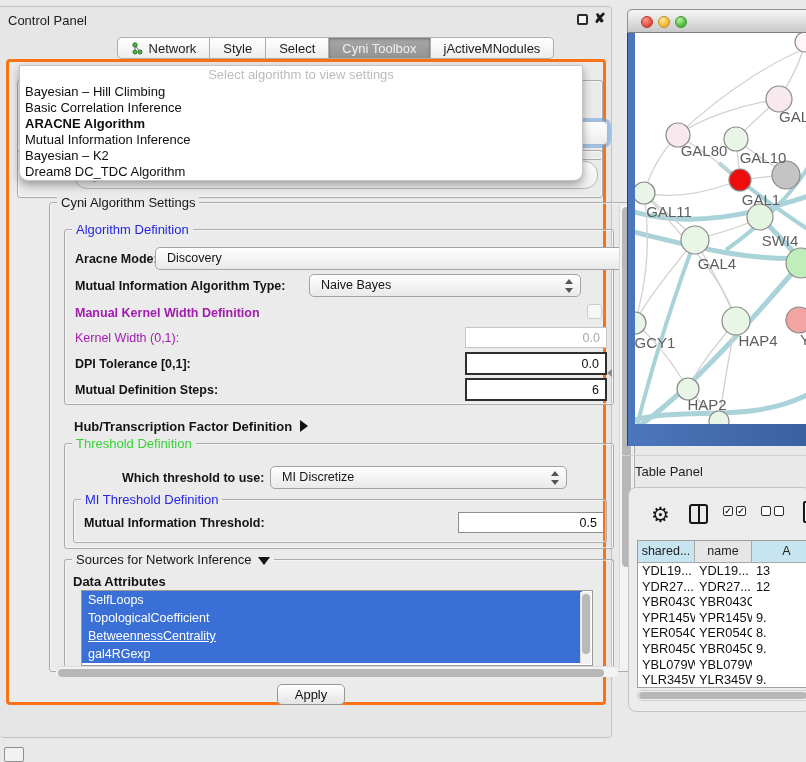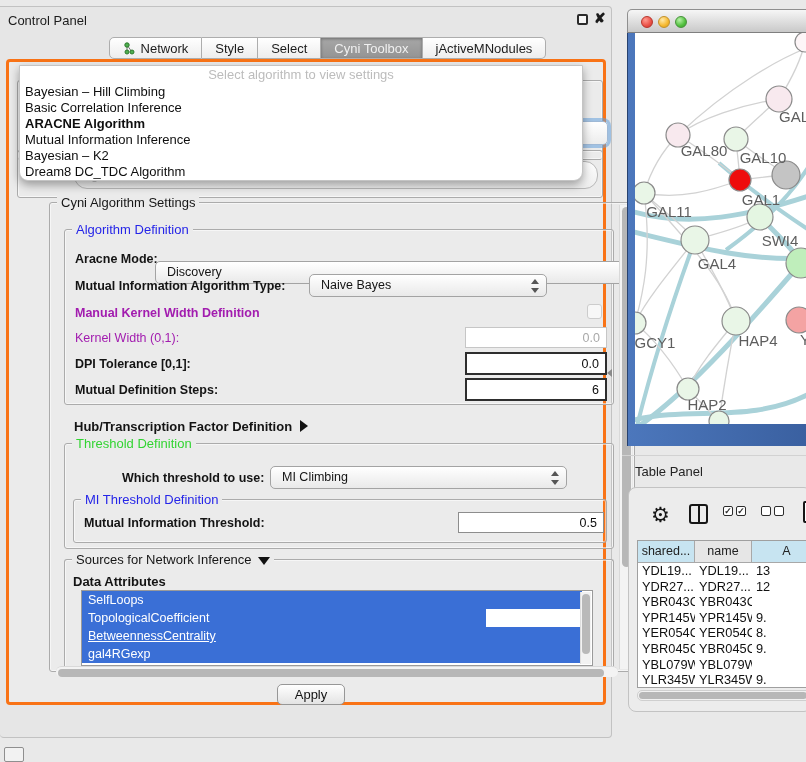--- a/index.html
+++ b/index.html
@@ -9,21 +9,21 @@
 
   
   .cp-window { position:absolute; left:0; top:6px; width:612px; height:732px;
     background:#e6e6e6; border:1px solid #c2c2c2; border-left:none; border-radius:0 4px 4px 4px; }
   .cp-titlebar { position:absolute; left:0; top:0; width:100%; height:26px; }
   .cp-title { position:absolute; left:8px; top:6px; font-size:13px; color:#1c1c1c; }
   .cp-float { position:absolute; left:577px; top:7px; width:11px; height:11px; border:2px solid #2a2a2a; border-radius:2px; background:#f5f5f5; }
   .cp-close { position:absolute; left:594px; top:3px; font-size:14px; font-weight:bold; color:#1a1a1a; }
 
   
-  .tabbar { position:absolute; top:30px; left:8px; width:612px; text-align:center; white-space:nowrap;padding-left:27px; }
+  .tabbar { position:absolute; top:30px; left:16px; width:612px; text-align:center; white-space:nowrap;padding-left:27px; }
   .tabbar.bottom { top:701px; }
   .tab { display:inline-block; vertical-align:top; height:22px; line-height:21px; padding:0 13px;
     font-size:13px; color:#1c1c1c; background:linear-gradient(#ffffff,#ededed);
     border:1px solid #adadad; border-left:none; position:relative; }
   .tab:first-child { border-left:1px solid #adadad; border-radius:5px 0 0 5px; }
   .tab:last-child { border-radius:0 5px 5px 0; }
   .tab.selected { background:linear-gradient(#a7a7a7,#949494); color:#f0f0f0;
     box-shadow:inset 0 1px 3px rgba(0,0,0,.35); }
   .tab .net-ico { display:inline-block; width:13px; height:13px; margin:4px 5px 0 0; vertical-align:top; }
 
@@ -181,30 +181,30 @@
           </div>
       </div>
 
       <div class="groupbox" style="left:8px; top:140px; width:586px; height:470px;margin-left:32px;">
         <span class="gb-title">Cyni Algorithm Settings</span>
 
         <div class="groupbox" style="left:14px; top:26px; width:550px; height:176px;">
           <span class="gb-title blue">Algorithm Definition</span>
 
           <span class="lbl" style="left:10px; top:22px;">Aracne Mode:</span>
-          <div class="combo" style="left:90px; top:31px; width:517px;">
+          <div class="combo" style="left:90px; top:17px; width:517px;">
             <span>Discovery</span>
             <span class="steppers">
                 <i class="up"></i>
                 <i class="dn"></i>
               </span>
           </div>
 
           <span class="lbl" style="left:10px; top:49px;">Mutual Information Algorithm Type:</span>
-          <div class="combo" style="left:244px; top:44px; width:238px;">
+          <div class="combo" style="left:244px; top:44px; width:272px;">
             <span>Naive Bayes</span>
             <span class="steppers">
                 <i class="up"></i>
                 <i class="dn"></i>
               </span>
           </div>
 
           <span class="lbl dis" style="left:10px; top:76px;">Manual Kernel Width Definition</span>
           <span class="chk" style="left:522px; top:74px;"></span>
 
@@ -220,21 +220,21 @@
 
         <span class="lbl" style="left:24px; top:216px; font-size:13px;">
           <span>Hub/Transcription Factor Definition</span><span class="tri-right"></span>
         </span>
 
         <div class="groupbox" style="left:14px; top:240px; width:550px; height:106px;">
           <span class="gb-title green">Threshold Definition</span>
 
           <span class="lbl" style="left:57px; top:27px;">Which threshold to use:</span>
           <div class="combo" style="left:205px; top:22px; width:297px;">
-            <span>MI Climbing</span>
+            <span>MI Discretize</span>
             <span class="steppers">
                 <i class="up"></i>
                 <i class="dn"></i>
               </span>
           </div>
 
           <div class="groupbox" style="left:8px; top:55px; width:534px; height:44px;">
             <span class="gb-title blue" style="background:#ebebeb;">MI Threshold Definition</span>
             <span class="lbl" style="left:10px; top:16px;">Mutual Information Threshold:</span>
             <input class="field norm" style="left: 384px; top: 12px; width: 146px;" value="0.5">
@@ -242,21 +242,21 @@
         </div>
 
         <div class="groupbox" style="left:14px; top:356px; width:550px; height:108px; border-bottom:none; border-radius:3px 3px 0 0;">
           <span class="gb-title">
             <span>Sources for Network Inference</span><span class="tri-down"></span>
           </span>
           <span class="lbl" style="left:8px; top:14px; font-size:13px;">Data Attributes</span>
           <div class="attr-list" style="left:16px; top:30px; width:512px; height:76px;">
             <div id="attr-items">
                 <div class="attr-item" style="width: 500px;">SelfLoops</div>
-                <div class="attr-item" style="width: 404px;">TopologicalCoefficient</div>
+                <div class="attr-item" style="width: 500px;">TopologicalCoefficient</div>
                 <div class="attr-item" style="width: 500px; text-decoration: underline;">BetweennessCentrality</div>
                 <div class="attr-item" style="width: 500px;">gal4RGexp</div>
               </div>
             <div class="list-vscroll">
                 <div class="thumb"></div>
               </div>
           </div>
         </div>
 
         <div class="vscroll" style="right:2px; top:2px; width:13px; height:464px;">

